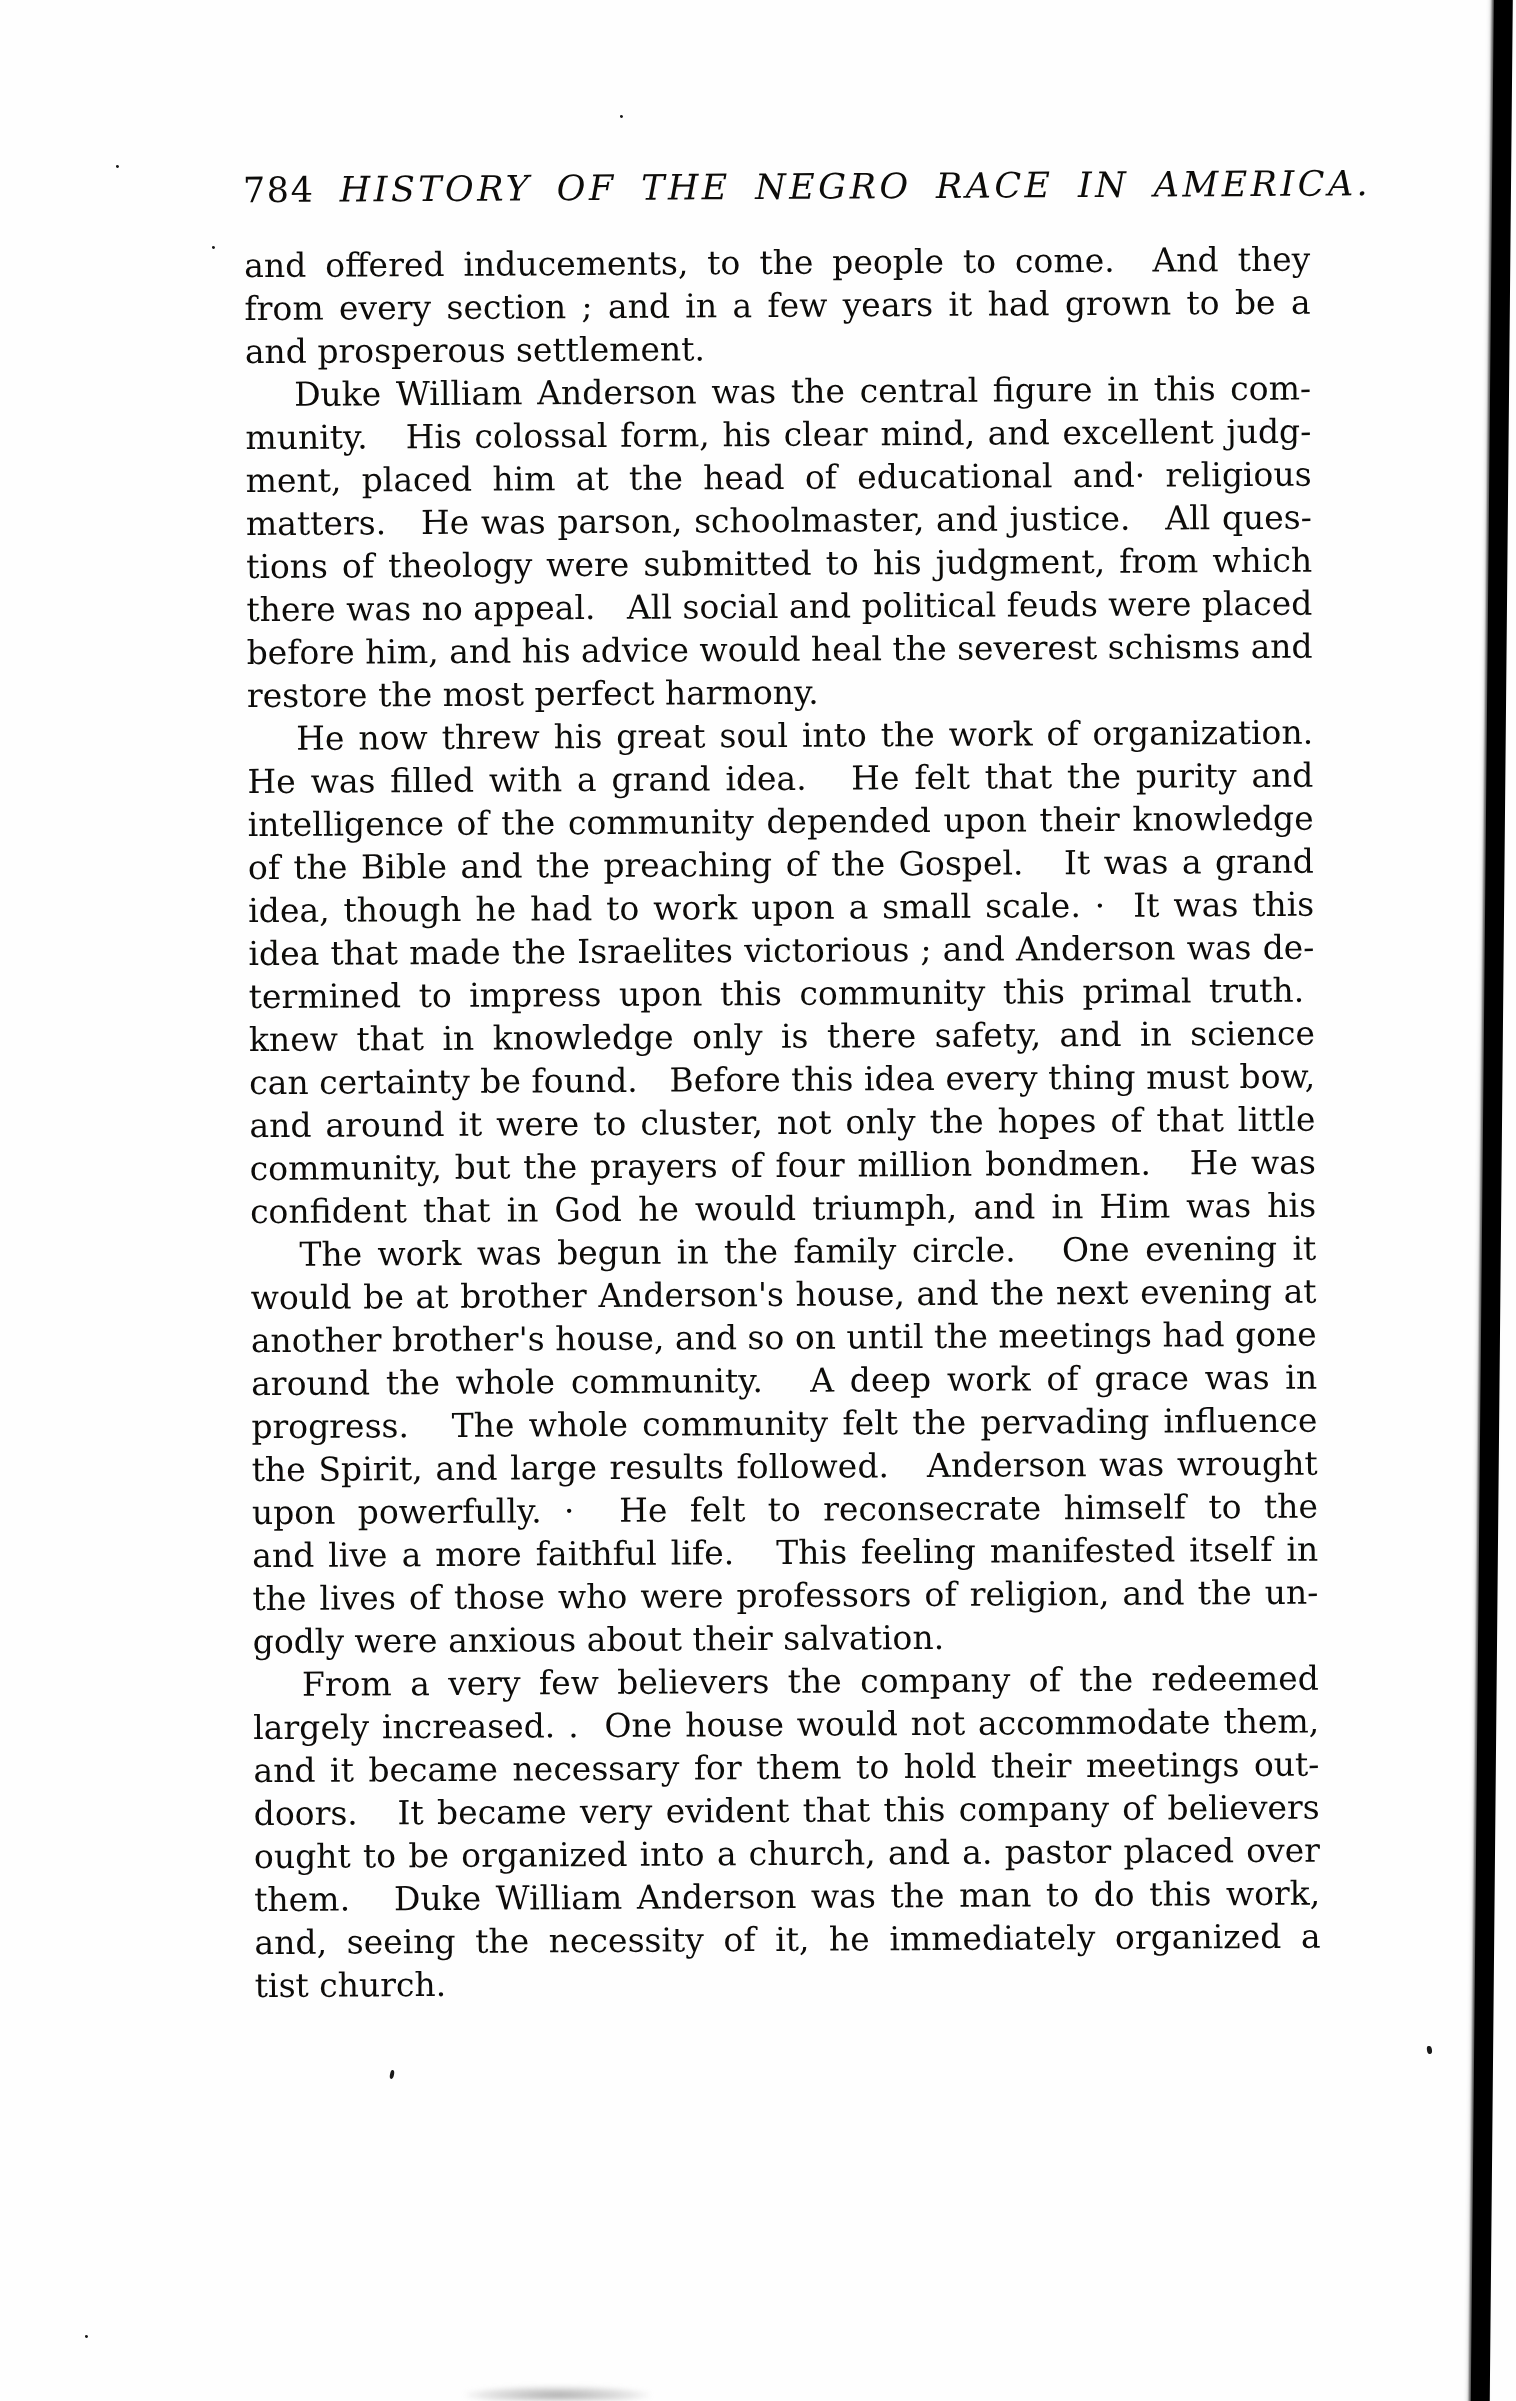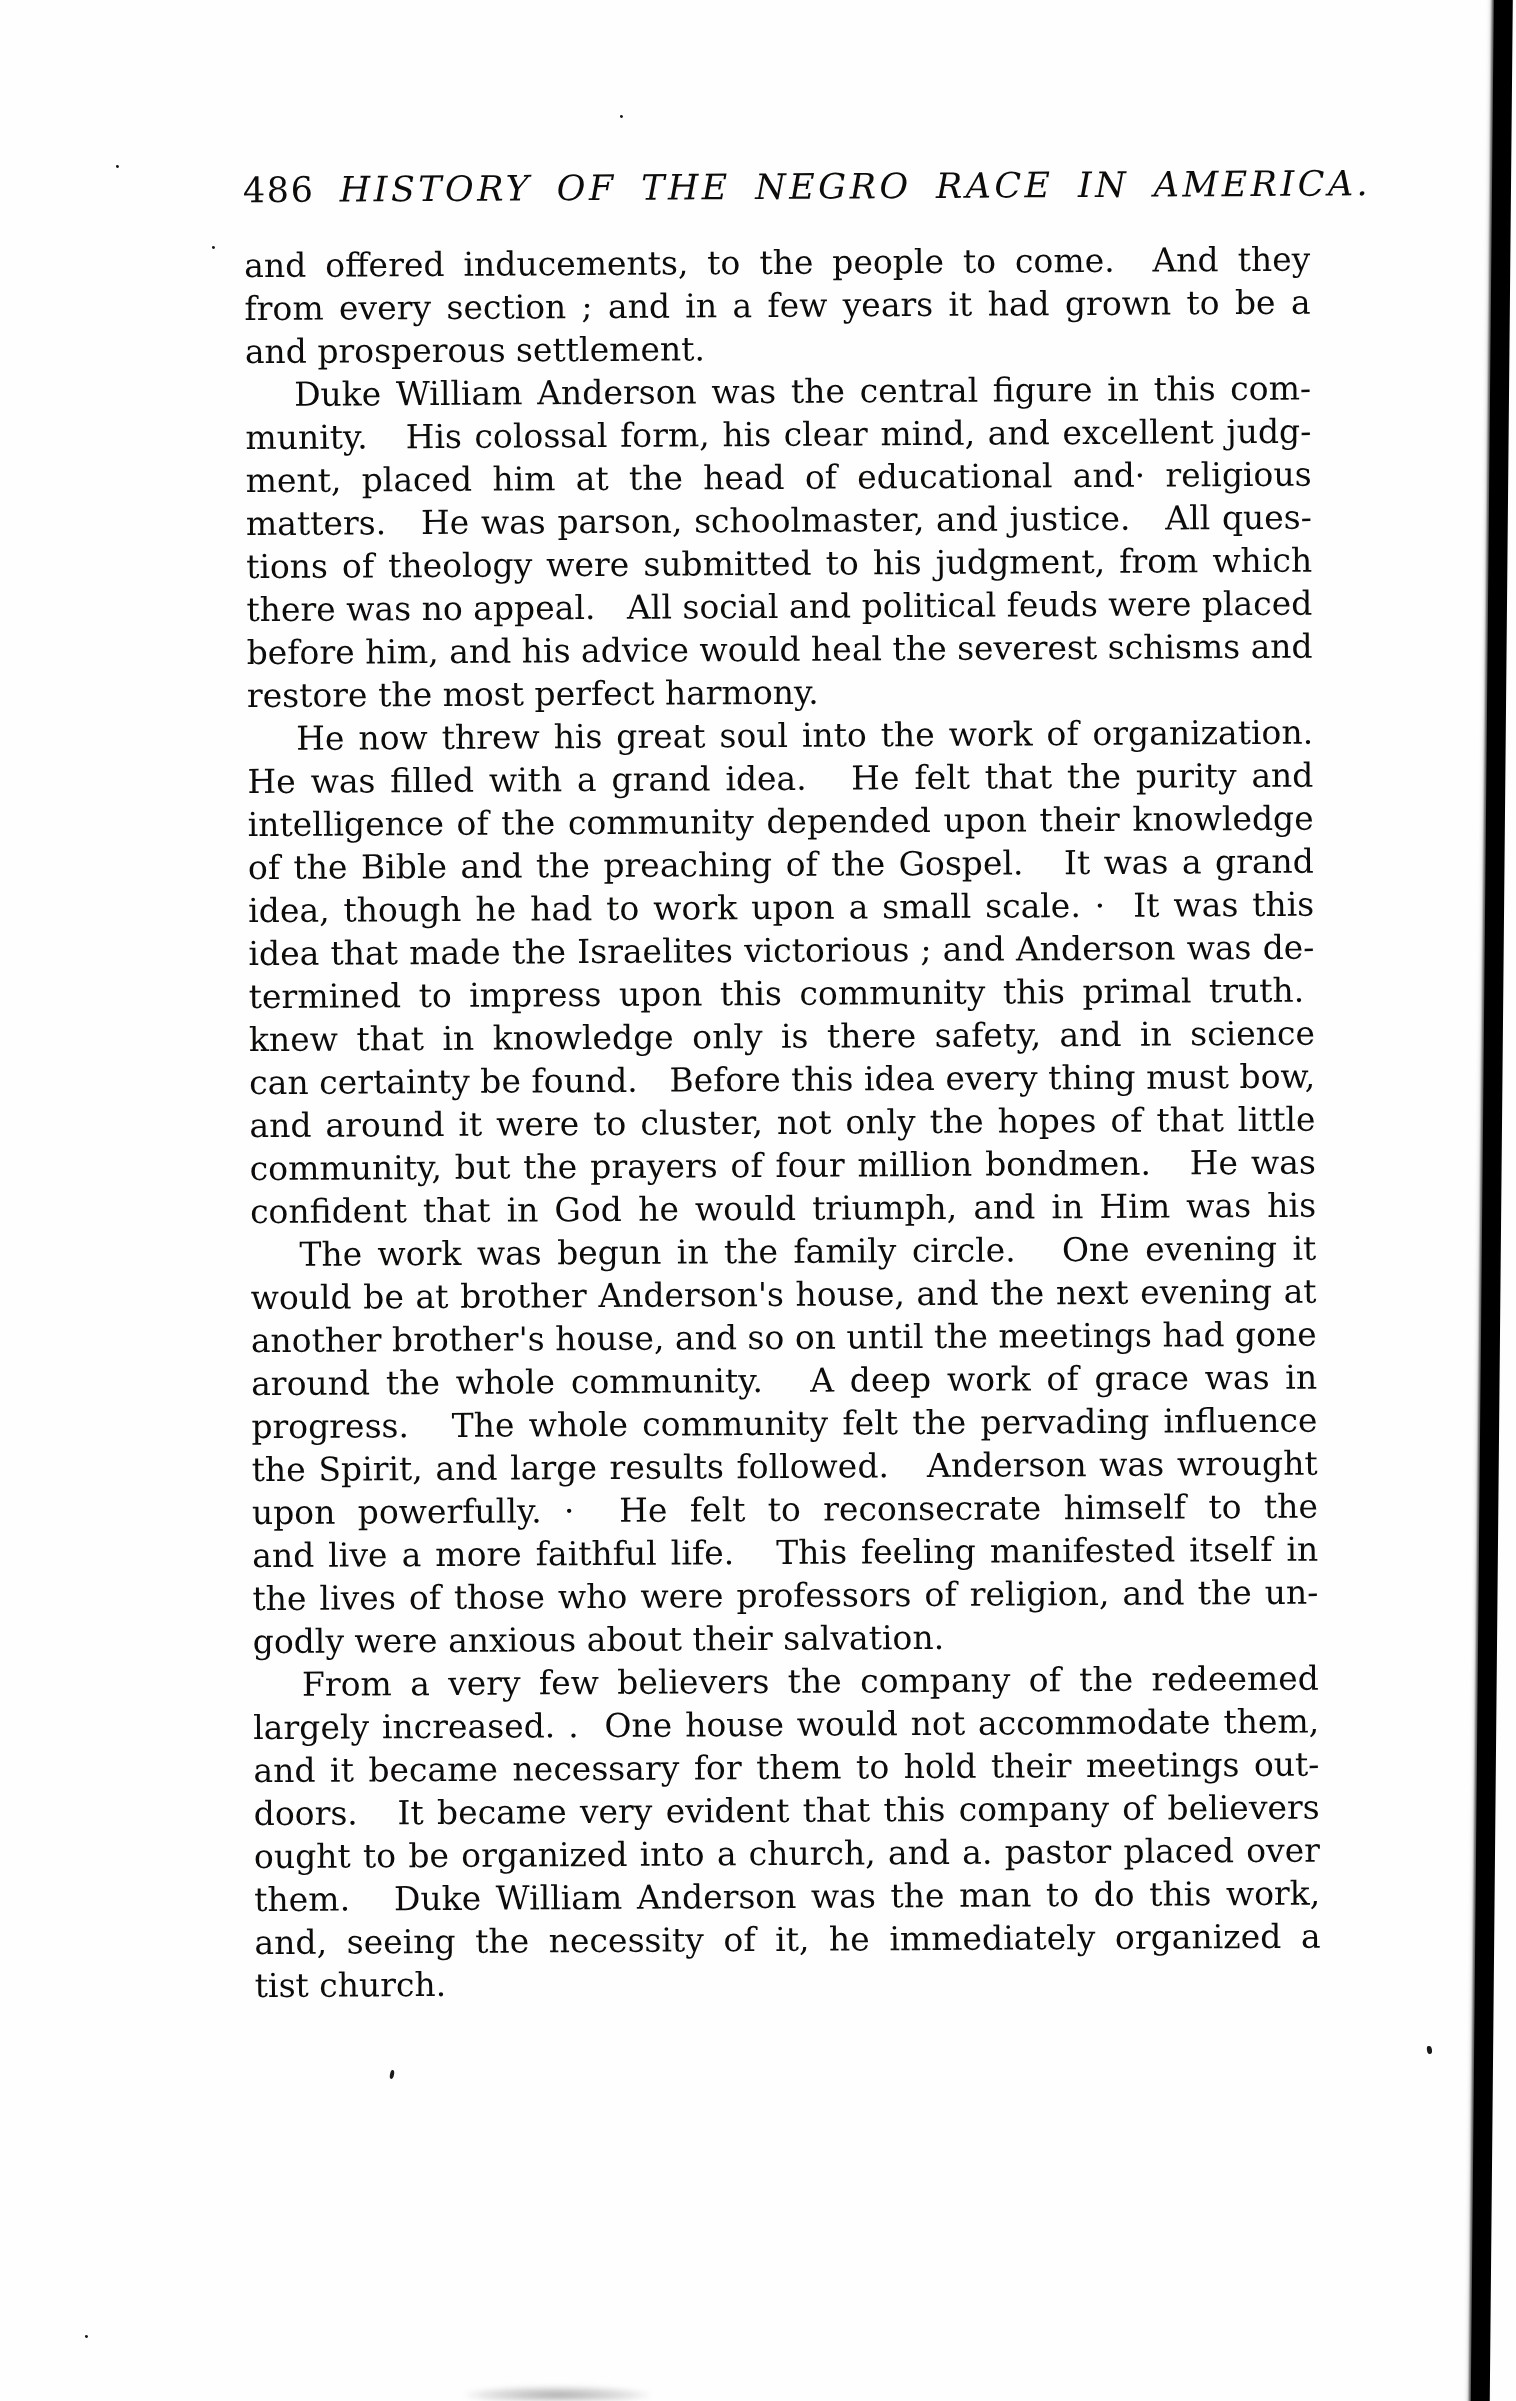--- a/index.html
+++ b/index.html
@@ -63,21 +63,21 @@
   .speck.s6{left:116px;top:165px;width:3.4px;height:3.4px;}
 </style>
 </head>
 <body>
 
 <div class="page">
 
   <div class="content">
 
     <div class="header">
-      <span class="pagenum">486</span><span class="title">HISTORY OF THE NEGRO RACE IN AMERICA.</span>
+      <span class="pagenum">784</span><span class="title">HISTORY OF THE NEGRO RACE IN AMERICA.</span>
     </div>
 
     <div class="body-text">
 
       <div class="para">
         <div class="line">and offered inducements, to the people to come.&nbsp; And they came</div>
         <div class="line">from every section ; and in a few years it had grown to be a large</div>
         <div class="line last">and prosperous settlement.</div>
       </div>
 

